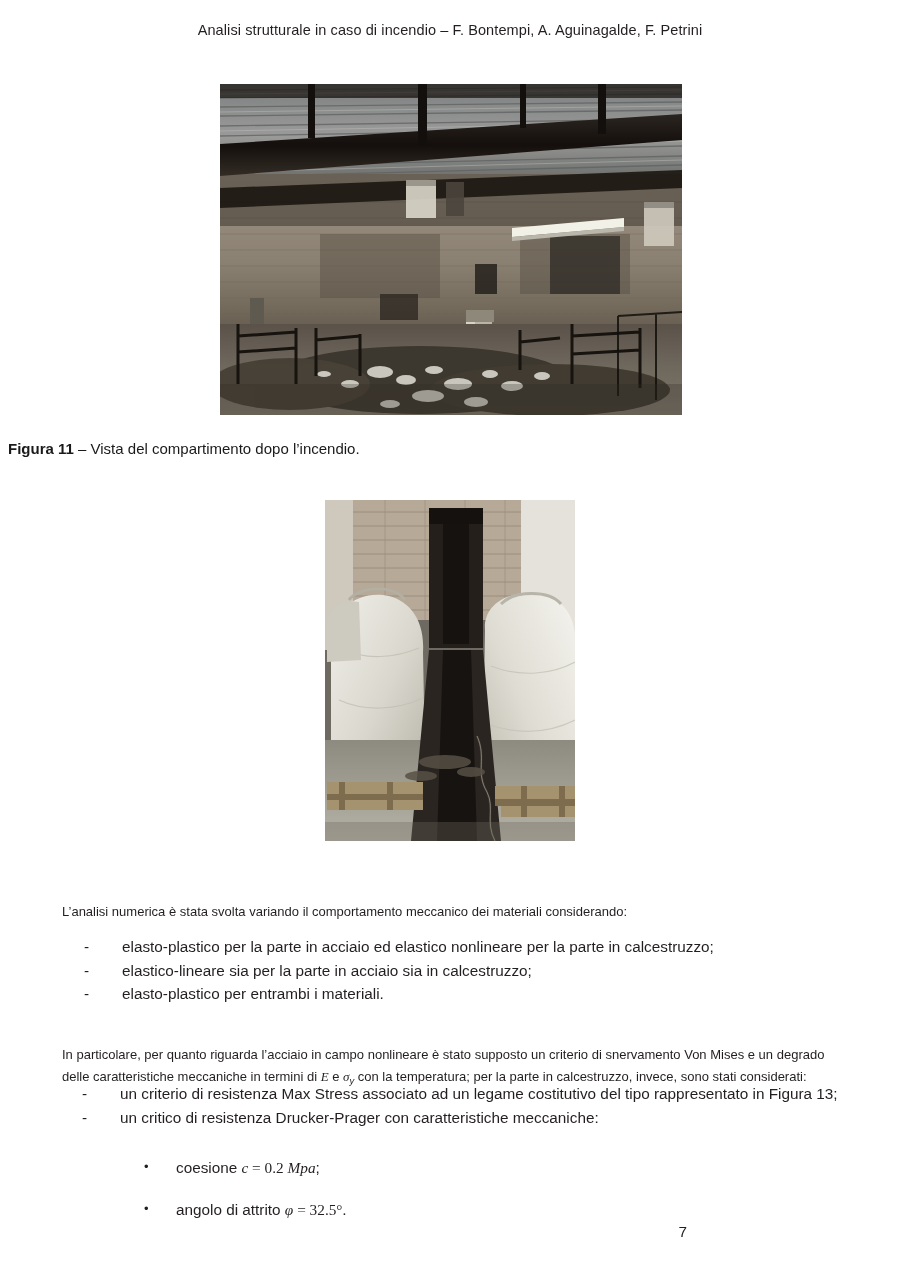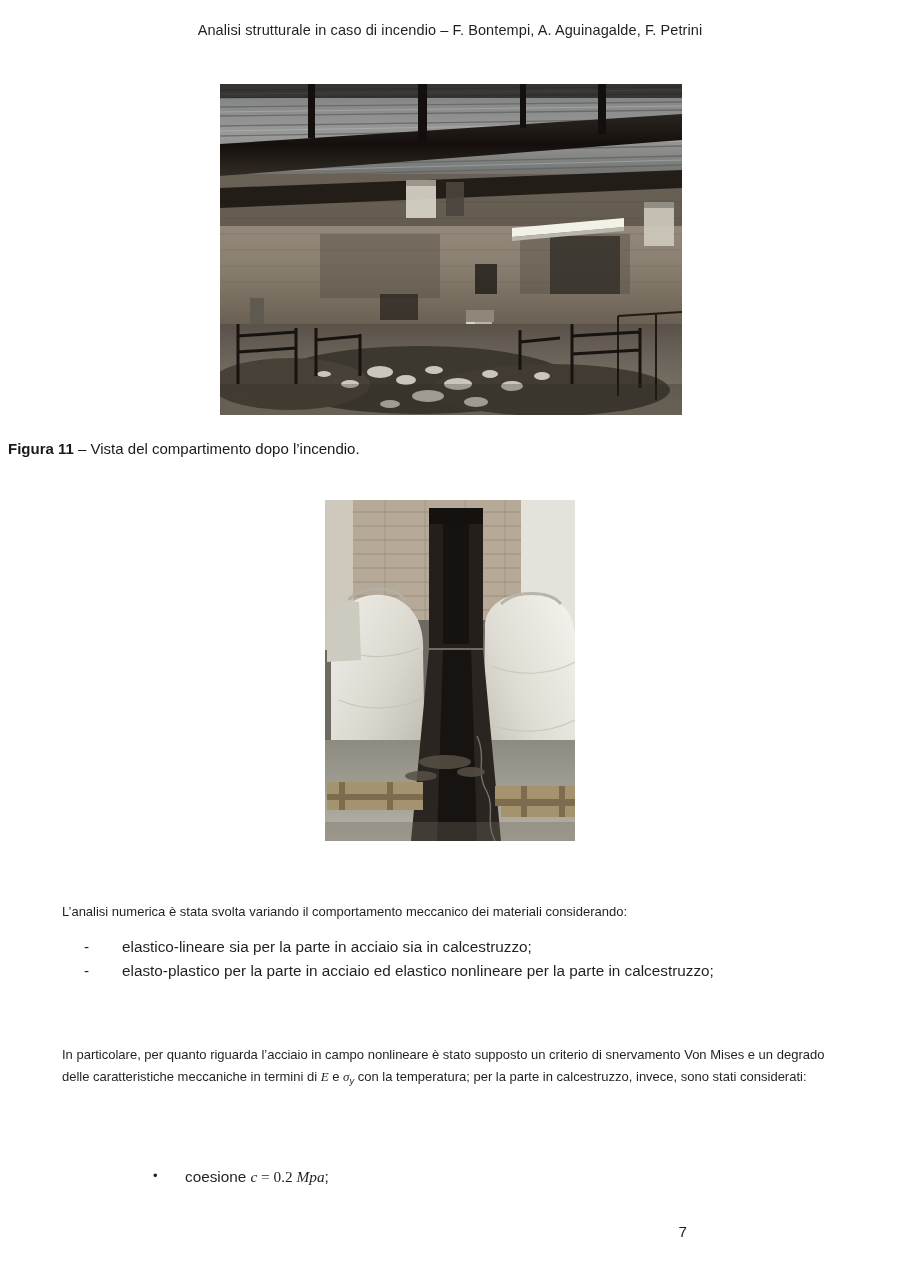--- a/index.html
+++ b/index.html
@@ -99,21 +99,21 @@
     left: 22px;
     top: 0;
   }
   #list1 { position: absolute; top: 936px; left: 62px; width: 780px; }
   #list2 { position: absolute; top: 1083px; left: 62px; width: 780px; }
   #list2 > li { padding-left: 58px; }
   #list2 > li::before { left: 20px; }
 
   ul.dot-list {
     list-style: none;
-    margin: 9px;
+    margin: 0;
     padding: 0;
     position: absolute;
     top: 1157px;
     left: 62px;
     width: 780px;
   }
   ul.dot-list > li {
     position: relative;
     padding-left: 114px;
     margin-bottom: 20px;
@@ -379,26 +379,32 @@
         <ellipse cx="146" cy="272" rx="14" ry="5"></ellipse>
       </g>
       <rect x="0" y="322" width="250" height="19" fill="#6e685d" opacity="0.35"></rect>
     </svg>
   </div>
 
 
   <div class="body-text" id="para1">L’analisi numerica è stata svolta variando il comportamento meccanico dei materiali considerando:</div>
 
   <ul class="dash-list" id="list1">
+    <li>elasto-plastico per la parte in acciaio ed elastico nonlineare per la parte in calcestruzzo;</li>
     <li>elastico-lineare sia per la parte in acciaio sia in calcestruzzo;</li>
-    <li>elasto-plastico per la parte in acciaio ed elastico nonlineare per la parte in calcestruzzo;</li>
+    <li>elasto-plastico per entrambi i materiali.</li>
   </ul>
 
   <div class="body-text" id="para2"><span>In particolare, per quanto riguarda l’acciaio in campo nonlineare è stato supposto un criterio di snervamento Von Mises e un degrado delle caratteristiche meccaniche in termini di </span><span class="math">E</span><span> e </span><span class="math">σ</span><span class="sub">y</span><span> con la temperatura; per la parte in calcestruzzo, invece, sono stati considerati:</span></div>
 
+  <ul class="dash-list" id="list2">
+    <li>un criterio di resistenza Max Stress associato ad un legame costitutivo del tipo rappresentato in Figura 13;</li>
+    <li>un critico di resistenza Drucker-Prager con caratteristiche meccaniche:</li>
+  </ul>
 
   <ul class="dot-list">
     <li><span>coesione </span><span class="math">c</span><span class="math-up"> = 0.2 </span><span class="math">Mpa</span><span>;</span></li>
+    <li><span>angolo di attrito </span><span class="math">φ</span><span class="math-up"> = 32.5°.</span></li>
   </ul>
 
   <div class="page-number">7</div>
 
 </div>
 
 </body></html>

